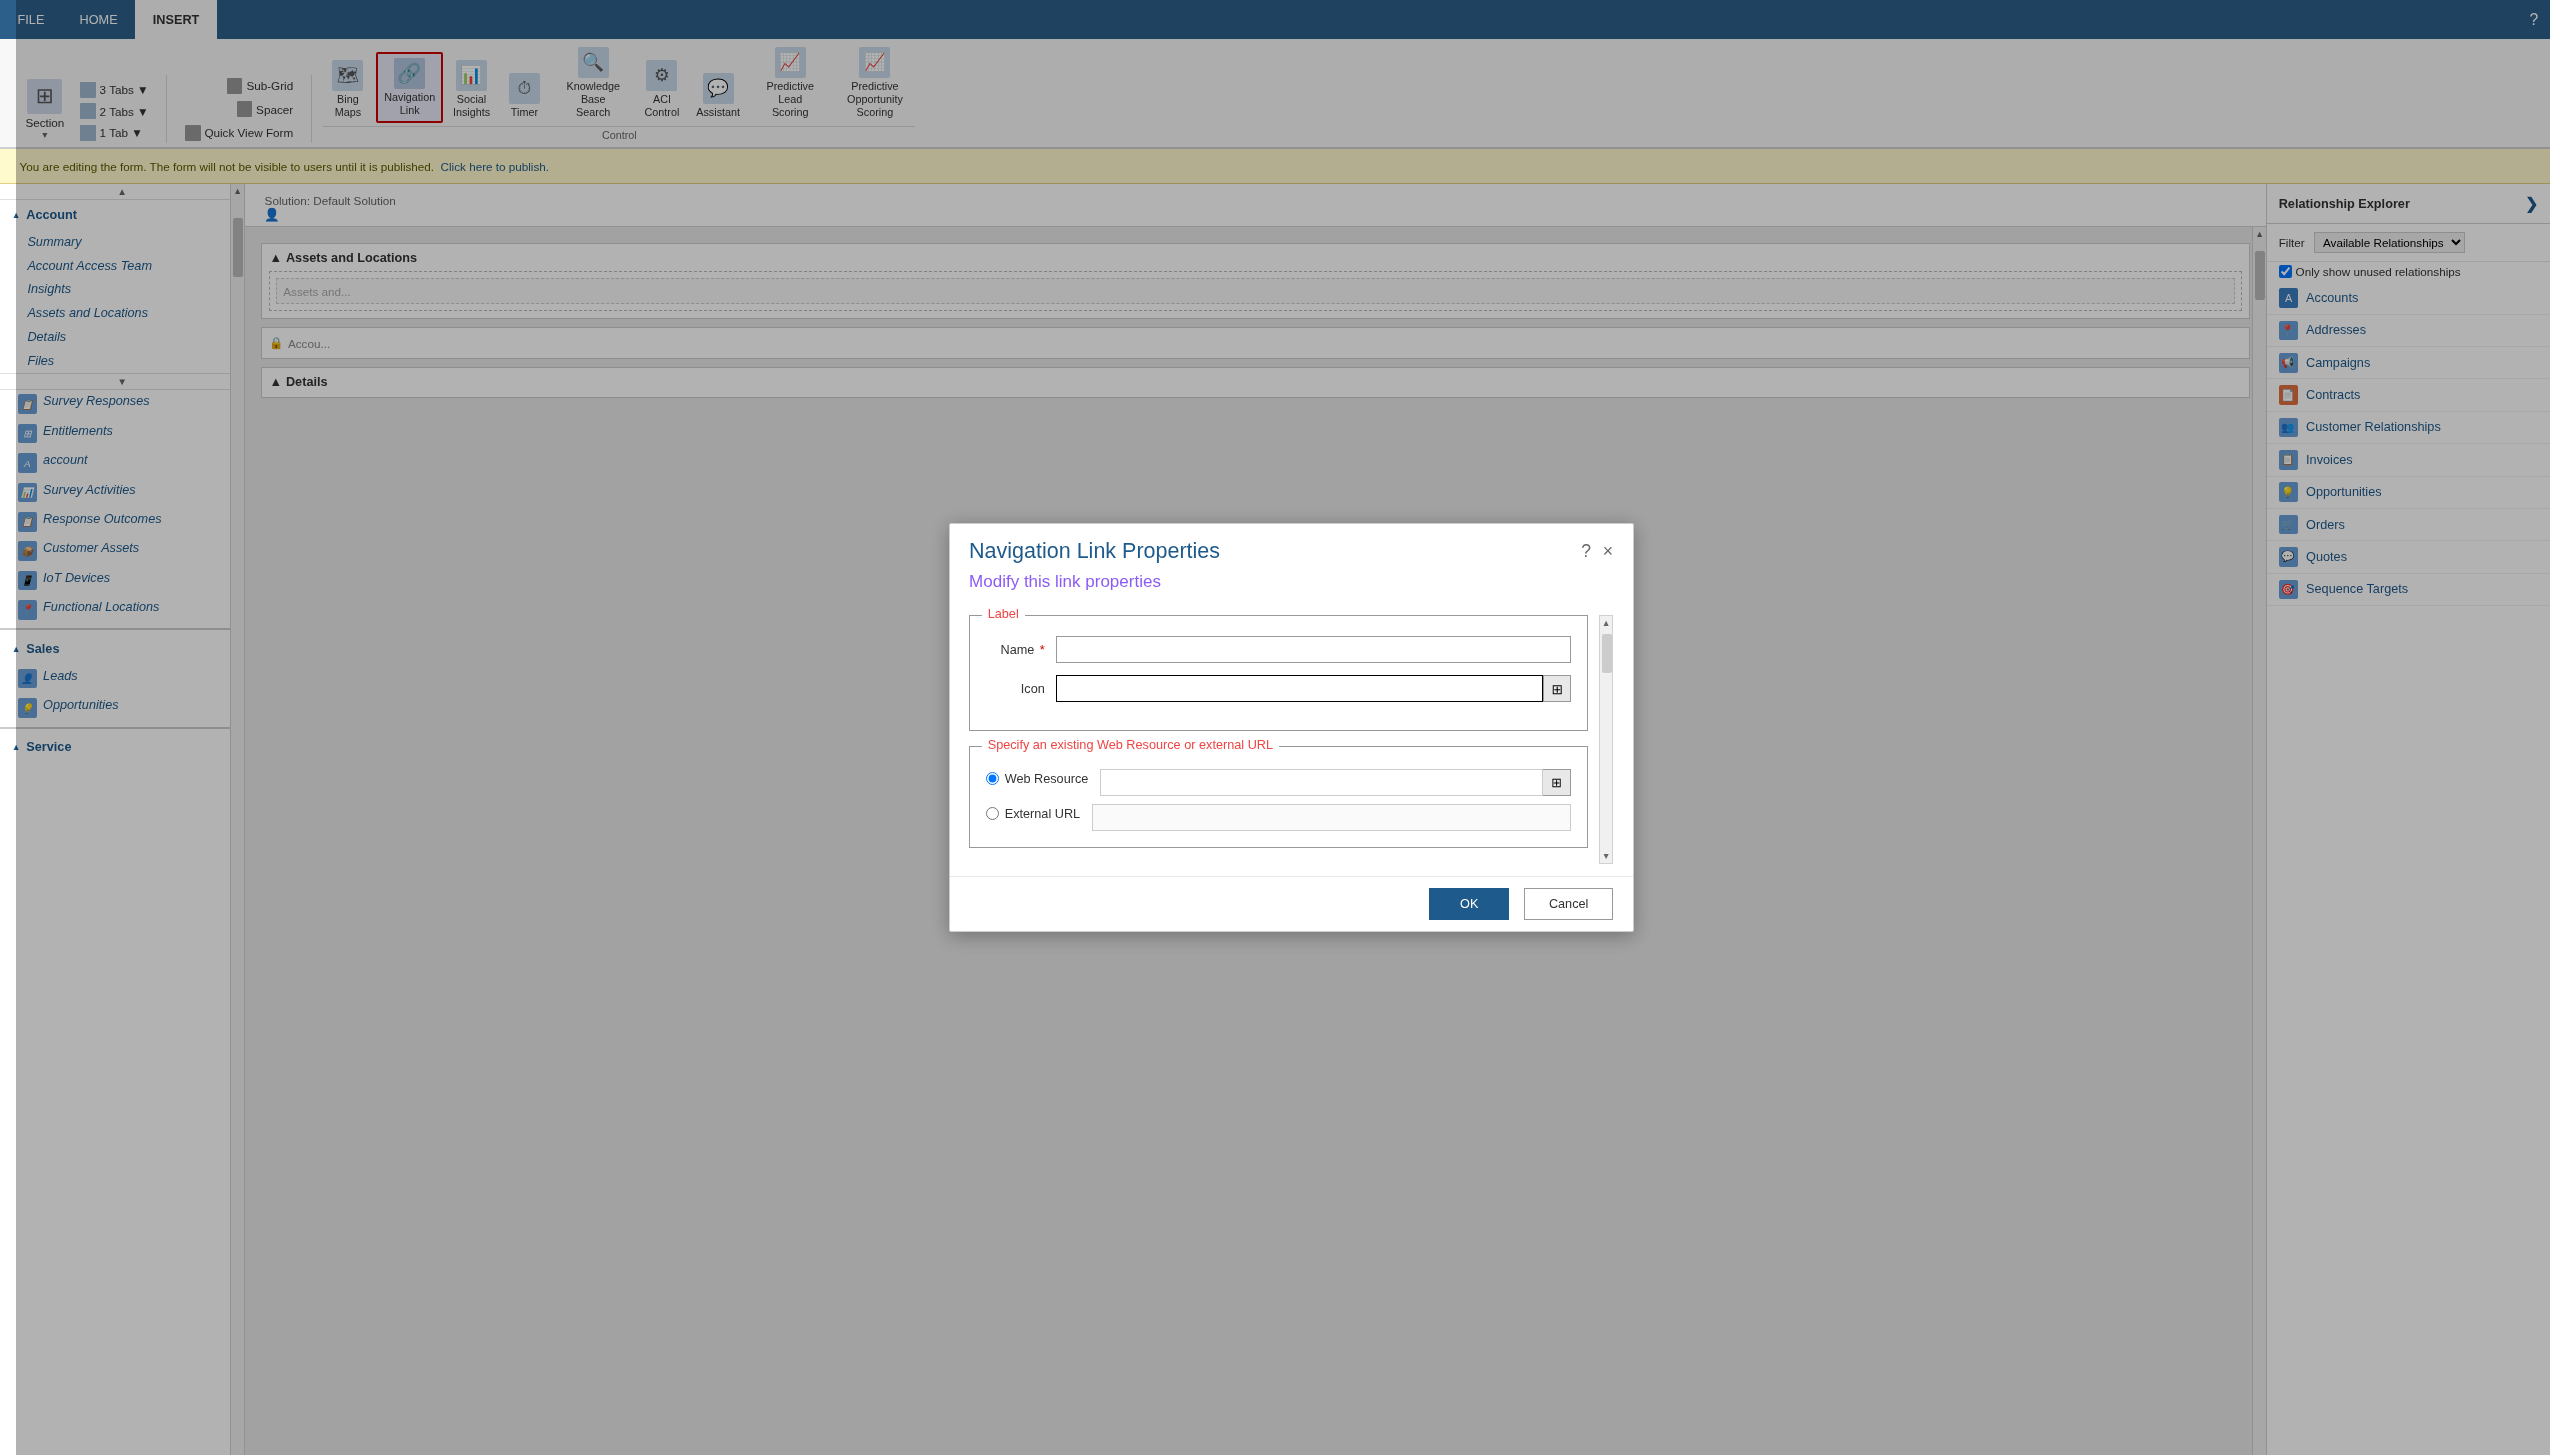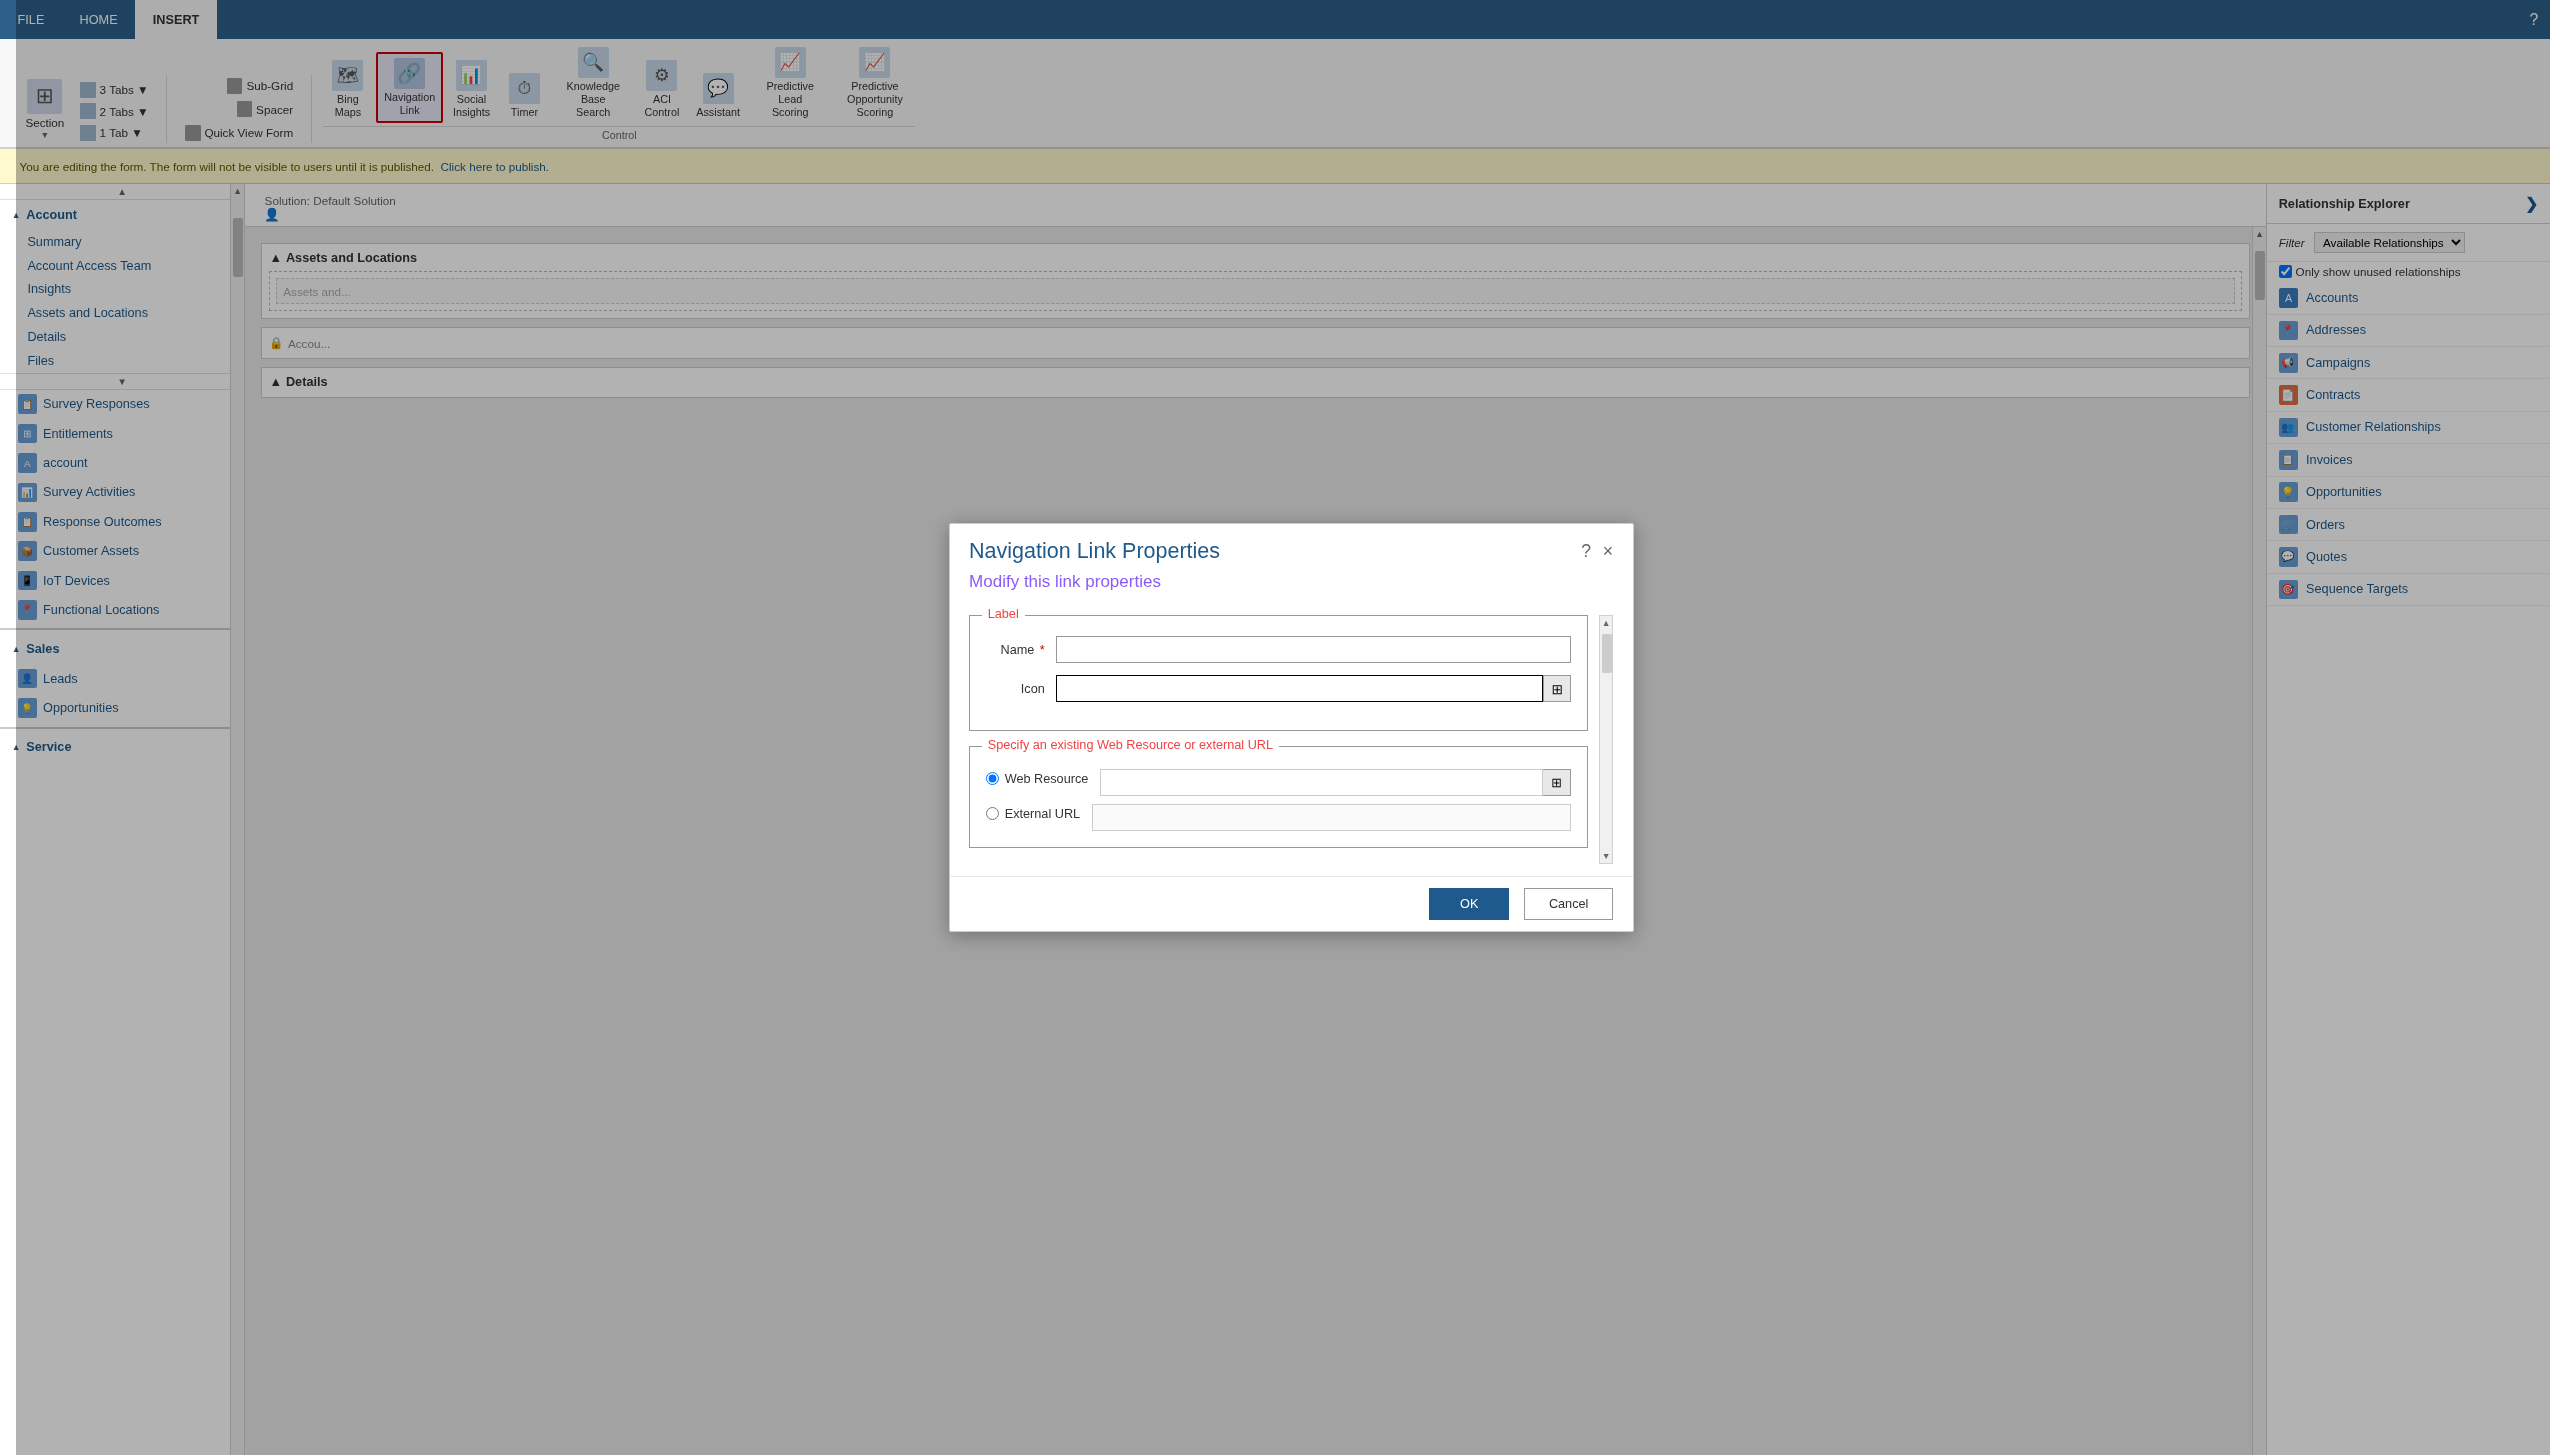--- a/index.html
+++ b/index.html
@@ -25,30 +25,30 @@
     
     .notification-bar { background: #fffacd; border-bottom: 1px solid #e0d080; padding: 5.9px 19.6px; font-size: 11.7px; color: #666; display: flex; align-items: center; min-height: 35px; }
 
     
     .main-layout { display: flex; height: calc(1456px - 166px); }
 
     
     .left-nav { width: 245px; background: #fff; border-right: 1px solid #d0d0d0; overflow-y: auto; flex-shrink: 0; }
     .nav-section-header { display: flex; align-items: center; padding: 7.8px 11.7px; font-weight: 700; font-size: 12.7px; color: #1e5a8c; cursor: pointer; }
     .nav-section-header::before { content: '▲'; font-size: 8.8px; margin-right: 5.9px; }
-    .nav-item { padding: 4.9px 11.7px 4.9px 27.4px; font-size: 12.7px; color: #1e5a8c; cursor: pointer; display: flex; align-items: center; gap: 5.9px; }
+    .nav-item { padding: 4.9px 11.7px 4.9px 27.4px; font-size: 12.7px; color: #1e5a8c; cursor: pointer; display: flex; align-items: flex-start; gap: 5.9px; font-style: italic; }
 
     
     .center-content { flex: 1; background: #e8e8e8; overflow: hidden; position: relative; }
 
     
     .right-panel { width: 284px; background: #fff; border-left: 1px solid #d0d0d0; flex-shrink: 0; overflow-y: auto; }
     .right-panel-header { display: flex; align-items: center; justify-content: space-between; padding: 9.8px 11.7px; border-bottom: 1px solid #d0d0d0; font-weight: 700; font-size: 12.7px; color: #333; }
     .right-panel-filter { padding: 7.8px 11.7px; border-bottom: 1px solid #e8e8e8; }
-    .right-panel-filter label { font-size: 11.7px; color: #333; margin-right: 5.9px; font-style: italic; }
+    .right-panel-filter label { font-size: 11.7px; color: #333; margin-right: 5.9px; }
     .right-panel-filter select { font-size: 11.7px; border: 1px solid #ccc; padding: 2px 3.9px; }
     .right-panel-checkbox { display: flex; align-items: center; gap: 3.9px; padding: 3.9px 11.7px; font-size: 11.7px; color: #333; }
     .right-panel-item { display: flex; align-items: center; gap: 7.8px; padding: 5.9px 11.7px; cursor: pointer; border-bottom: 1px solid #f0f0f0; font-size: 12.7px; color: #1e5a8c; }
     .rp-icon { width: 19.6px; height: 19.6px; background: #6a9fd8; border-radius: 2px; display: inline-flex; align-items: center; justify-content: center; font-size: 10.8px; color: #fff; flex-shrink: 0; }
 
     
     .modal-overlay { position: fixed; top: 0; left: 16px; width: 100%; height: 100%; background: rgba(0,0,0,0.3); display: flex; align-items: center; justify-content: center; z-index: 1000; }
     .modal { background: #fff; border: 1px solid #ccc; box-shadow: 0 3.9px 19.6px rgba(0,0,0,0.3); width: 685px; max-height: 587px; display: flex; flex-direction: column; border-radius: 2px; }
     .modal-header { display: flex; align-items: center; justify-content: space-between; padding: 15.7px 19.6px 7.8px; border-bottom: none; }
     .modal-title { font-size: 21.5px; color: #1e5a8c; font-weight: 400; }

